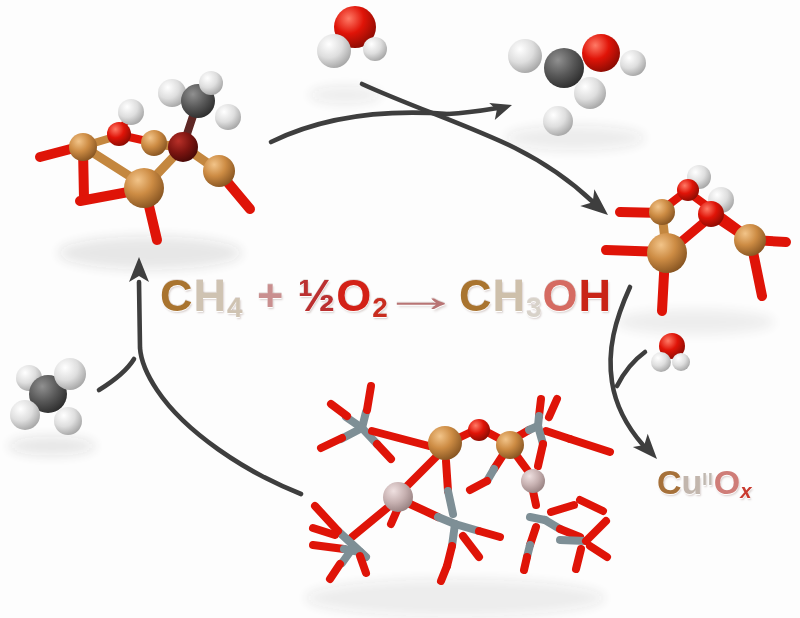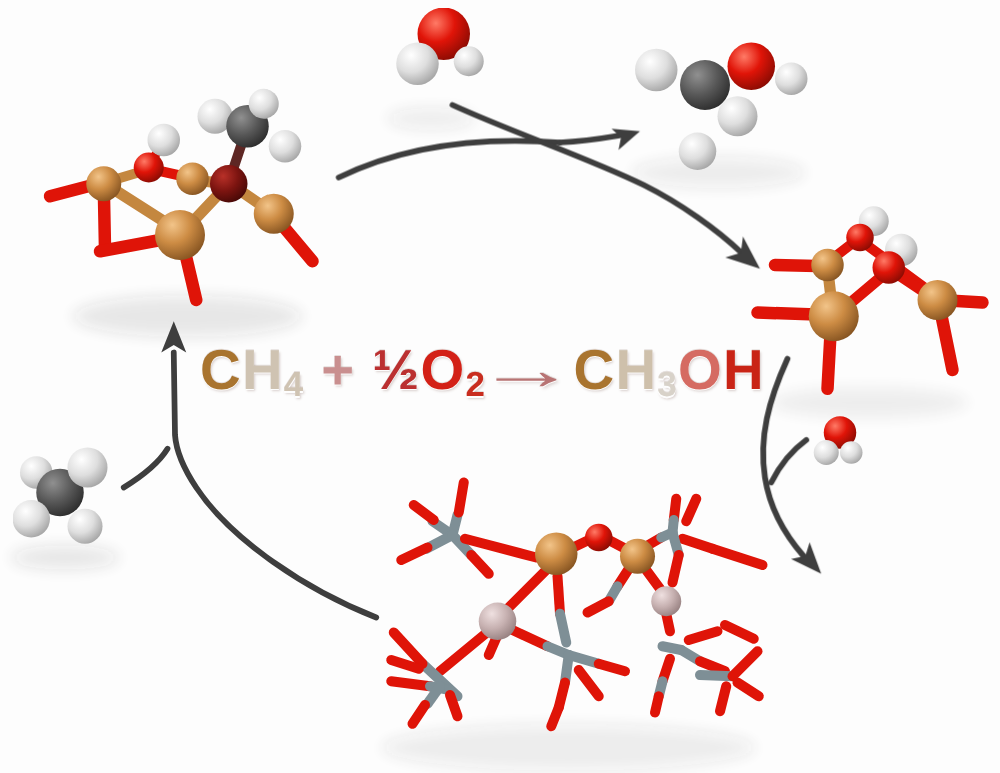--- a/index.html
+++ b/index.html
@@ -249,14 +249,15 @@
     <circle cx="479" cy="430" r="11" fill="url(#gO)"></circle>
     <circle cx="510" cy="445" r="14" fill="url(#gCu)"></circle>
     <circle cx="533" cy="481" r="12" fill="url(#gAl)"></circle>
     <circle cx="445" cy="443" r="17" fill="url(#gCu)"></circle>
     <circle cx="398" cy="497" r="15" fill="url(#gAl)"></circle>
   </g>
 </svg>
 
 <div class="eq"><span style="color: rgb(169, 116, 47);">C</span><span style="color: rgb(207, 195, 178);">H</span><span class="sub" style="color: rgb(207, 195, 178);">4</span><span style="color: rgb(201, 143, 143);"> + </span><span style="color: rgb(187, 48, 48);">½</span><span style="color: rgb(211, 33, 23);">O</span><span class="sub" style="color: rgb(201, 45, 31);">2</span><span class="arrow-glyph" style="color: rgb(184, 116, 116);">→</span><span style="color: rgb(169, 116, 47);">C</span><span style="color: rgb(206, 192, 171);">H</span><span class="sub" style="color: rgb(216, 210, 201);">3</span><span style="color: rgb(213, 107, 98);">O</span><span style="color: rgb(201, 36, 22);">H</span></div>
 
+<div class="culabel"><span style="color: rgb(166, 113, 58);">C</span><span style="color: rgb(194, 182, 173);">u</span><span class="sup" style="color: rgb(192, 184, 176);">II</span><span style="color: rgb(207, 125, 120);">O</span><span class="sub-italic" style="color: rgb(201, 58, 46);">x</span></div>
 
 </div>
 
 </body></html>

